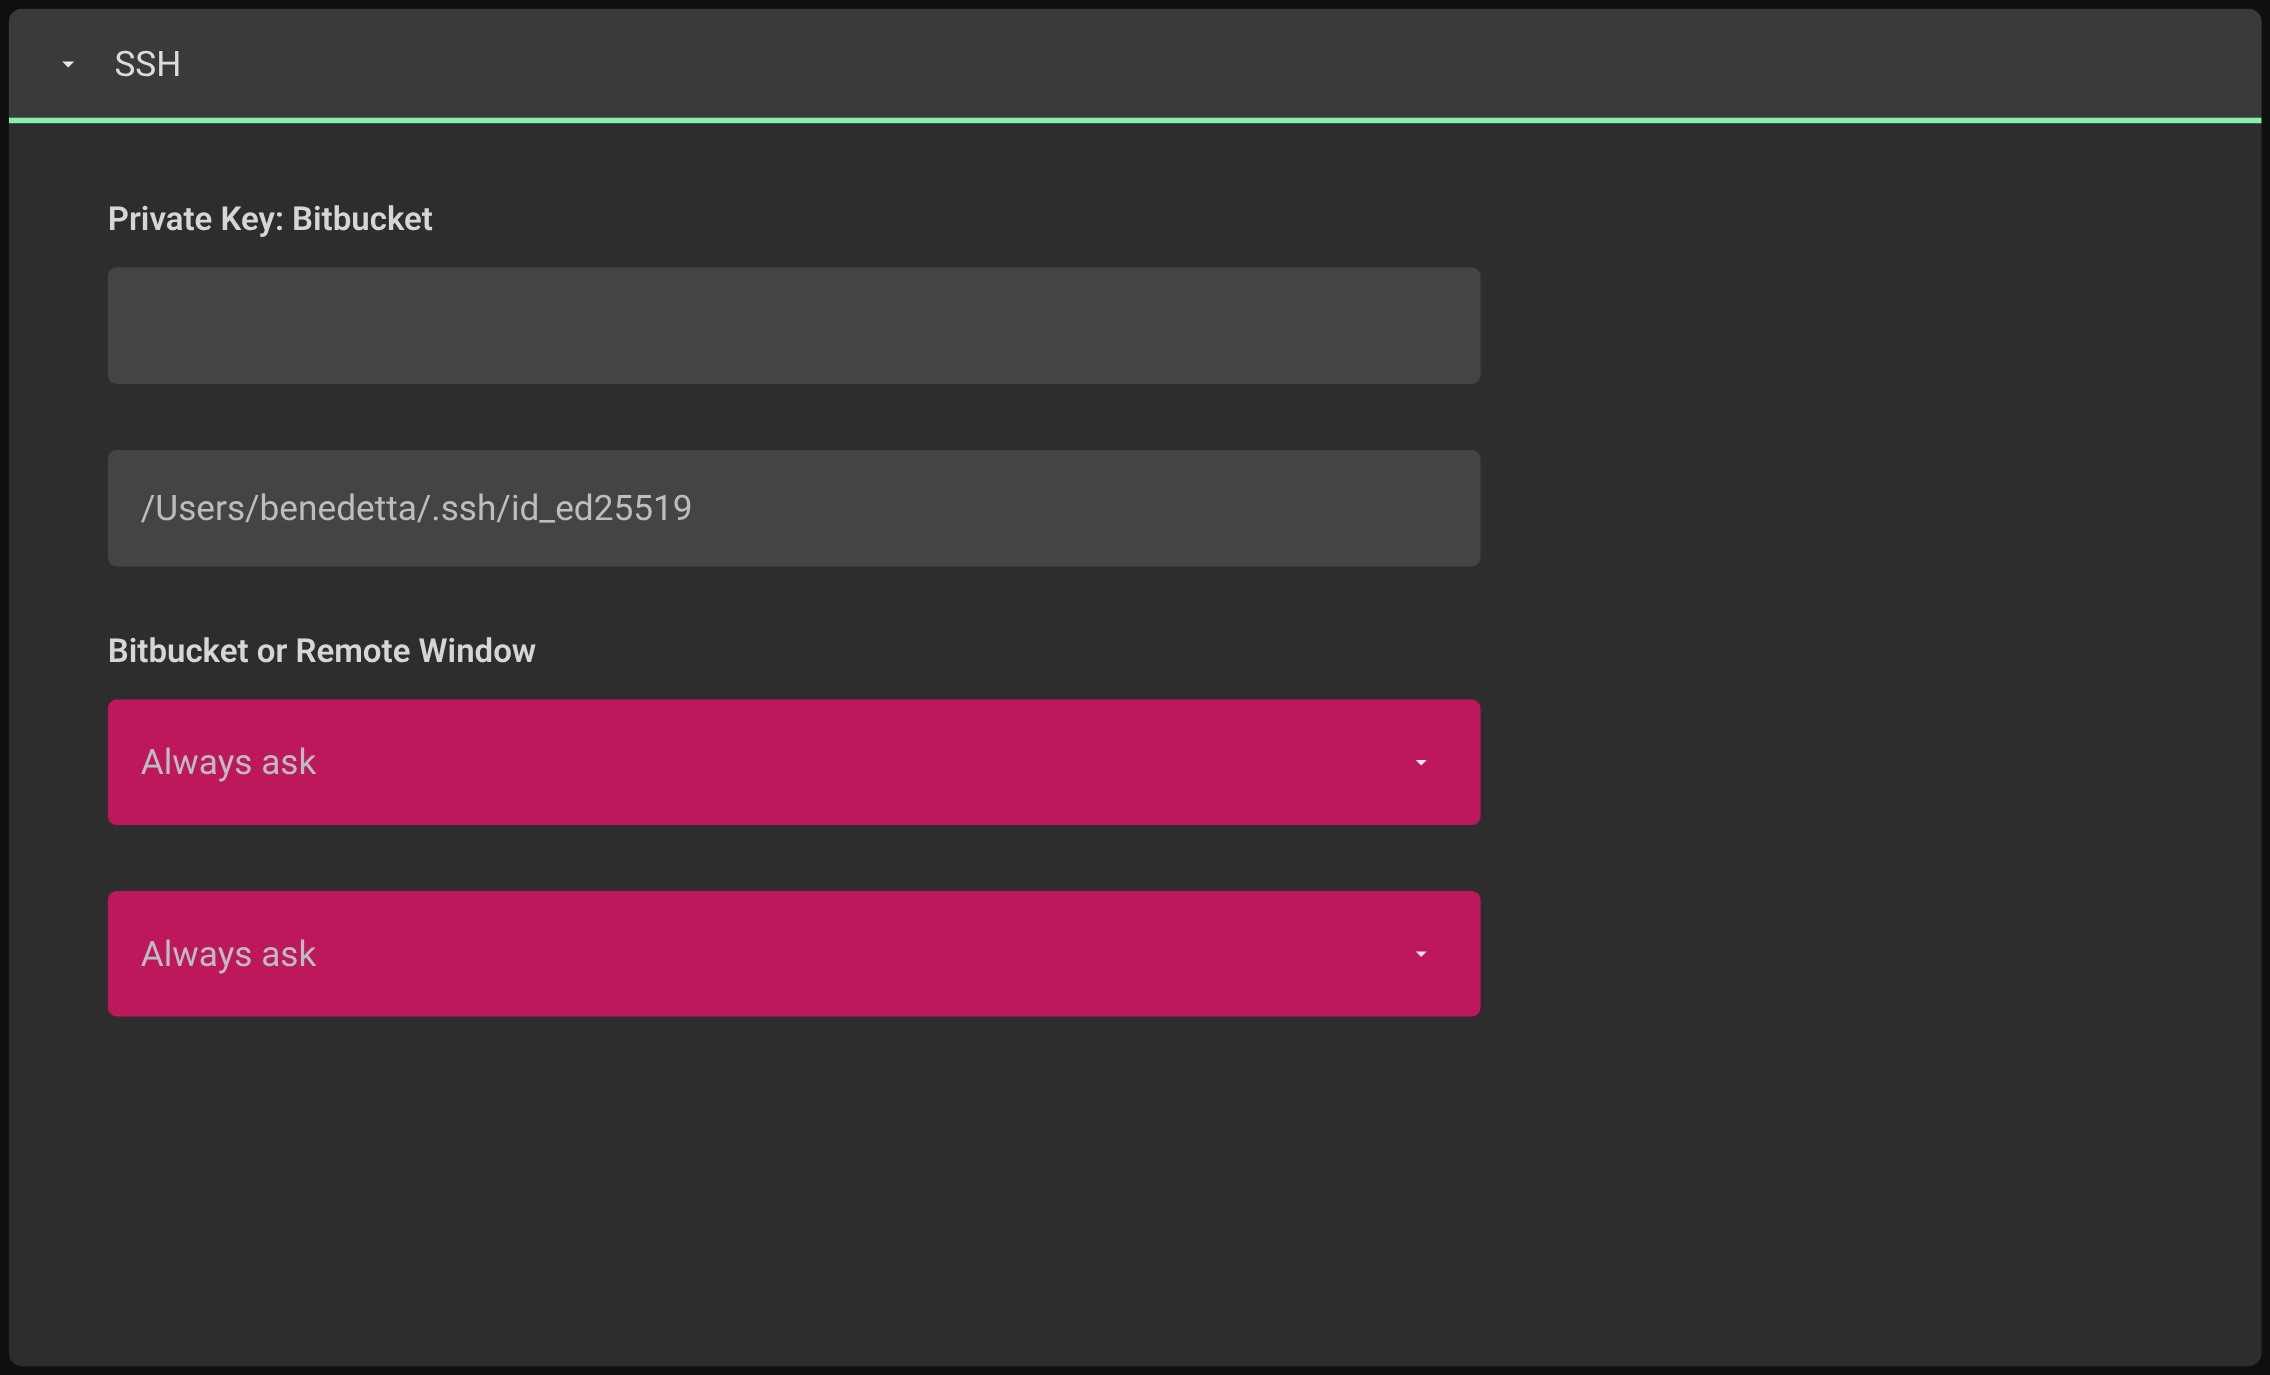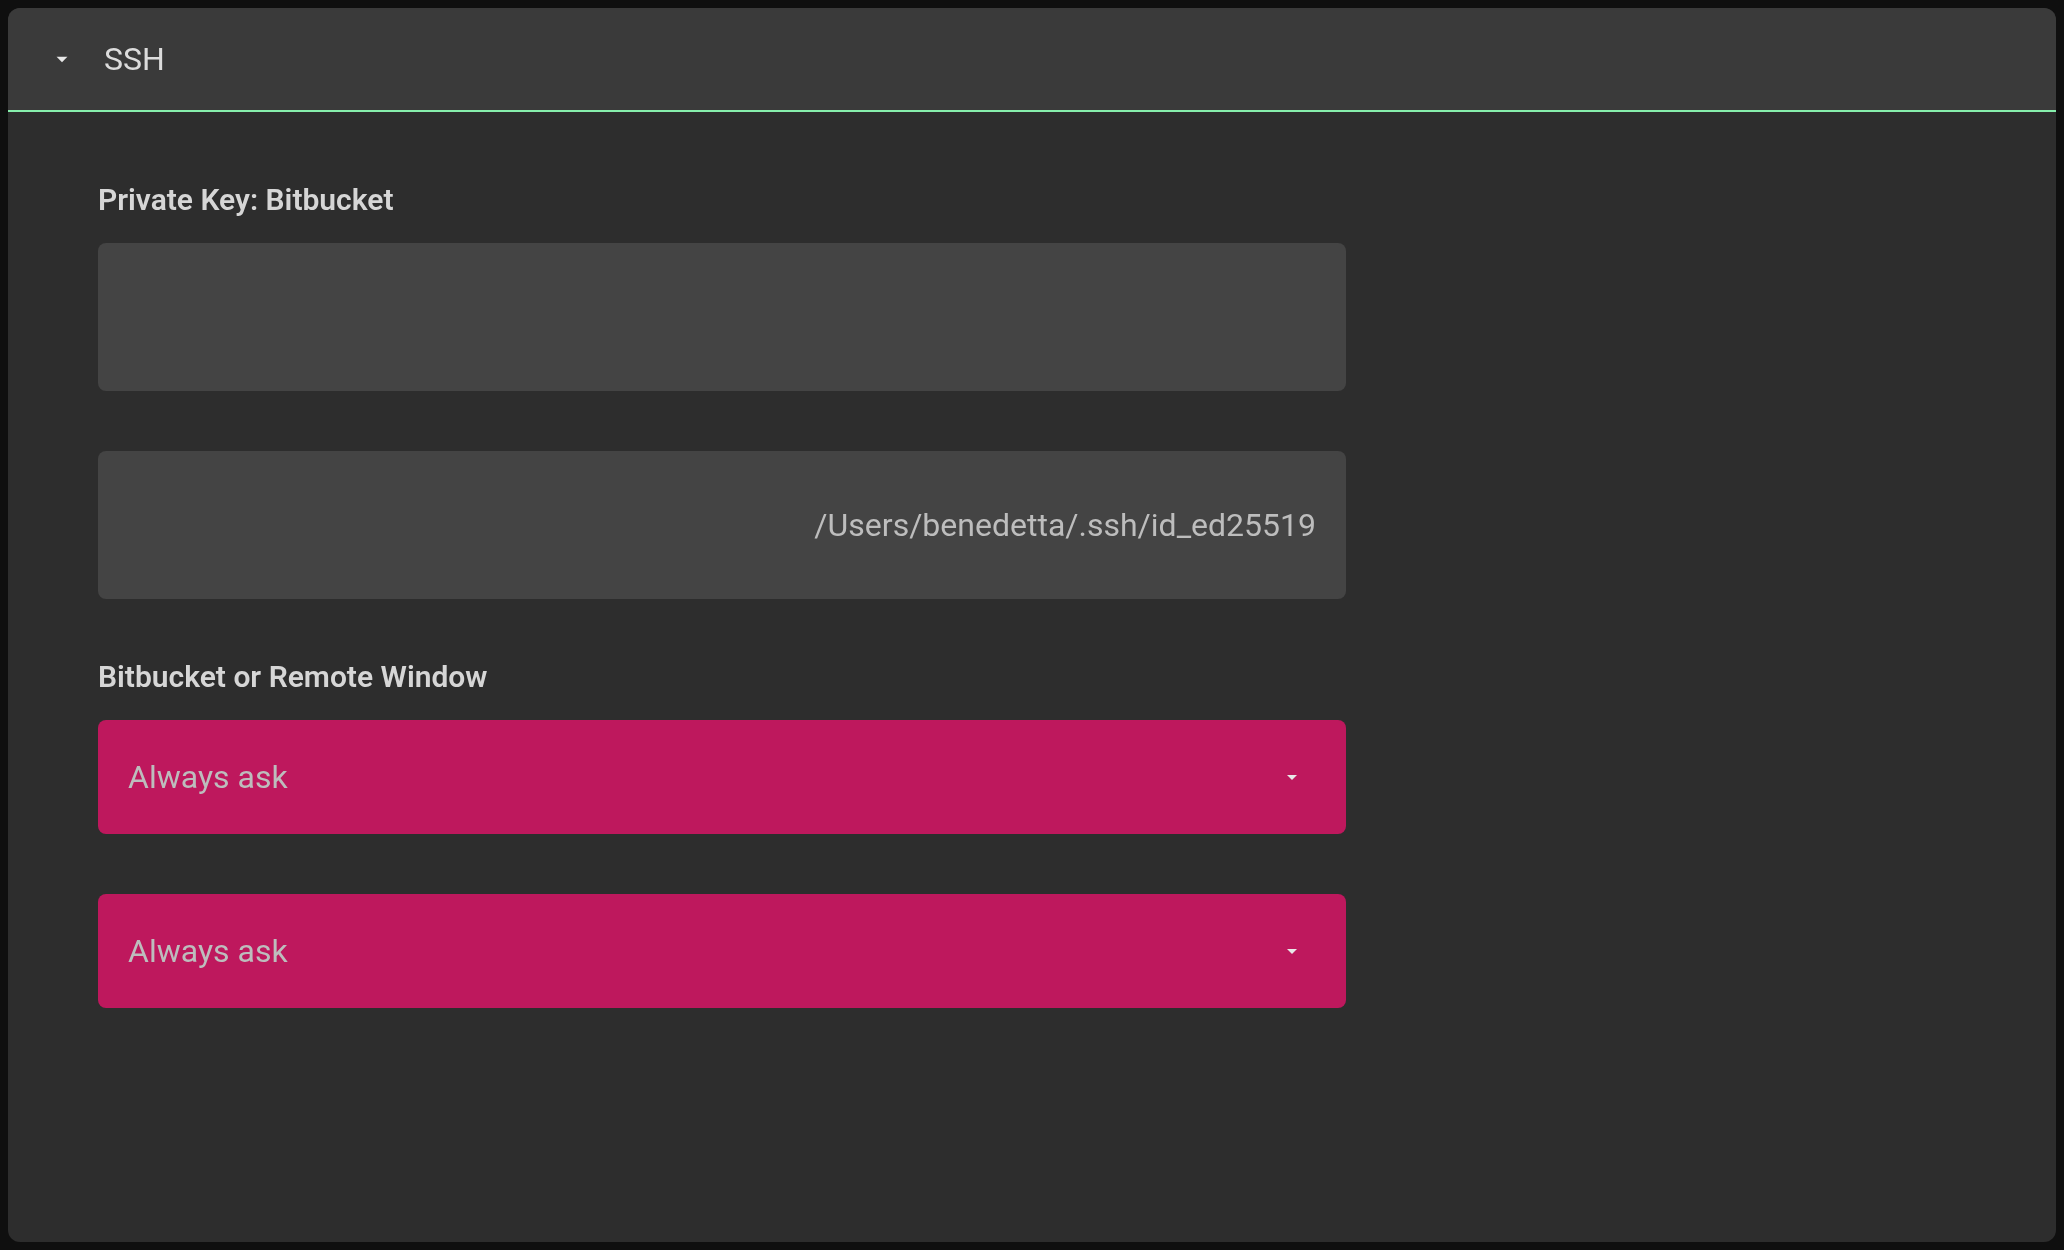--- a/index.html
+++ b/index.html
@@ -20,21 +20,21 @@
       height: 100%;
       overflow: hidden;
     }
     .section-header {
       background: #3a3a3a;
       height: 104px;
       display: flex;
       align-items: center;
       padding: 0 40px;
       gap: 28px;
-      border-bottom: 2px solid #86efac;
+      border-bottom: 5px solid #86efac;
       cursor: pointer;
     }
     .chevron-wrap {
       width: 28px;
       height: 28px;
       display: flex;
       align-items: center;
       justify-content: center;
     }
     .chevron-wrap svg {
@@ -55,30 +55,29 @@
     }
     .field-label {
       color: #d6d6d6;
       font-size: 30px;
       font-weight: 600;
       margin-bottom: 26px;
       display: block;
     }
     .text-input {
       width: 1248px;
-      height: 148px;
+      height: 106px;
       background: #444444;
       border: none;
       border-radius: 8px;
       color: #bdbdbd;
       font-size: 32px;
       padding: 0 30px;
       outline: none;
       font-family: inherit;
-      text-align: right;
     }
     .text-input::placeholder {
       color: #8a8a8a;
     }
     .select-wrap {
       position: relative;
       width: 1248px;
     }
     .select {
       width: 100%;

